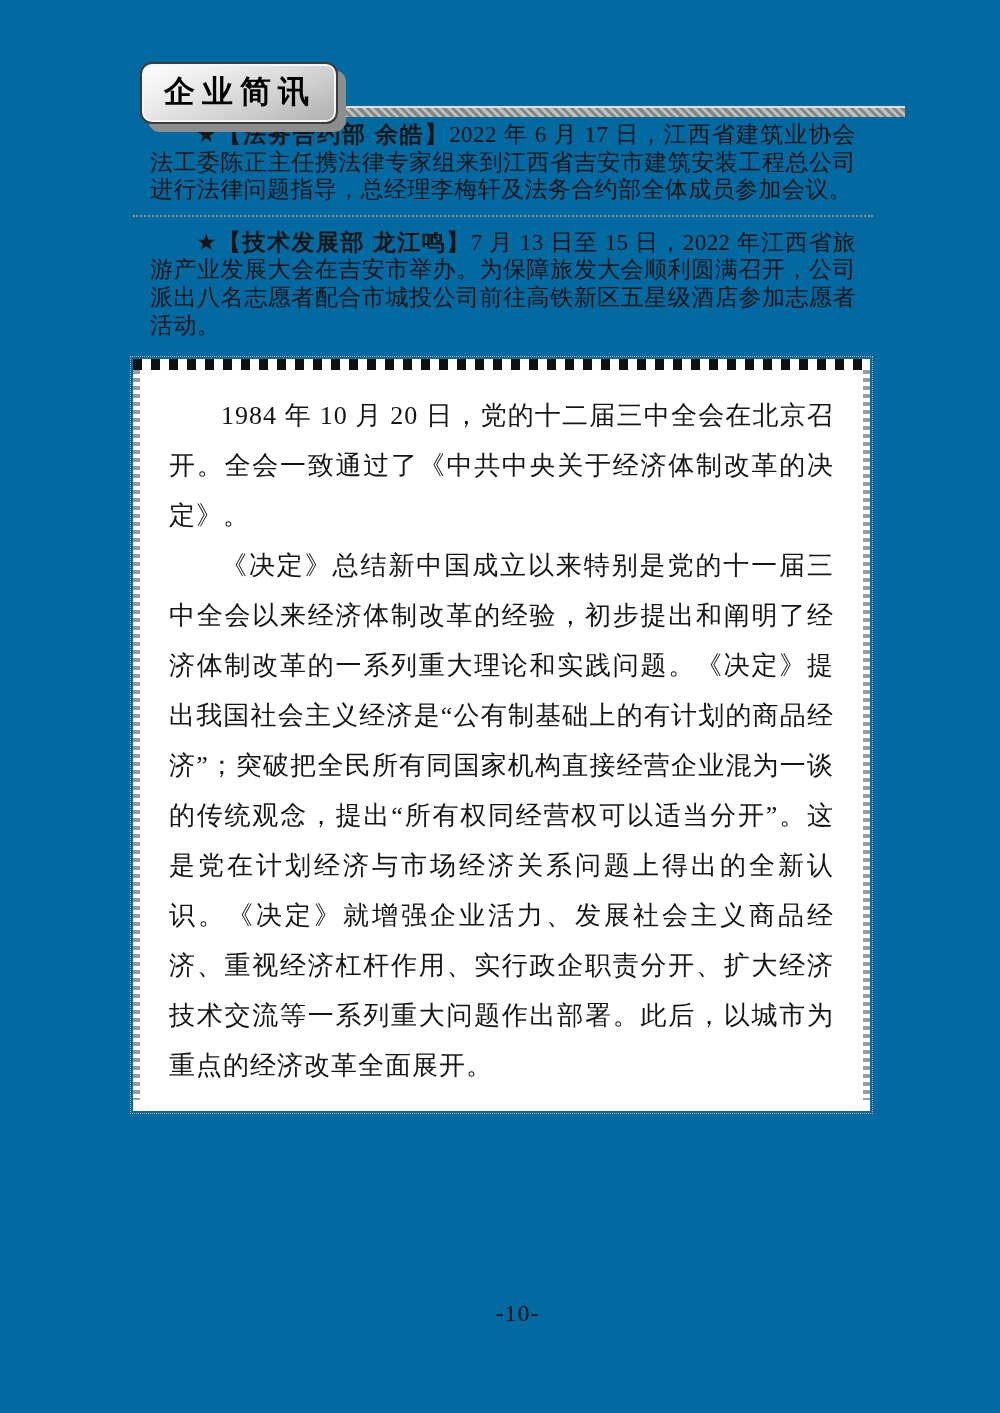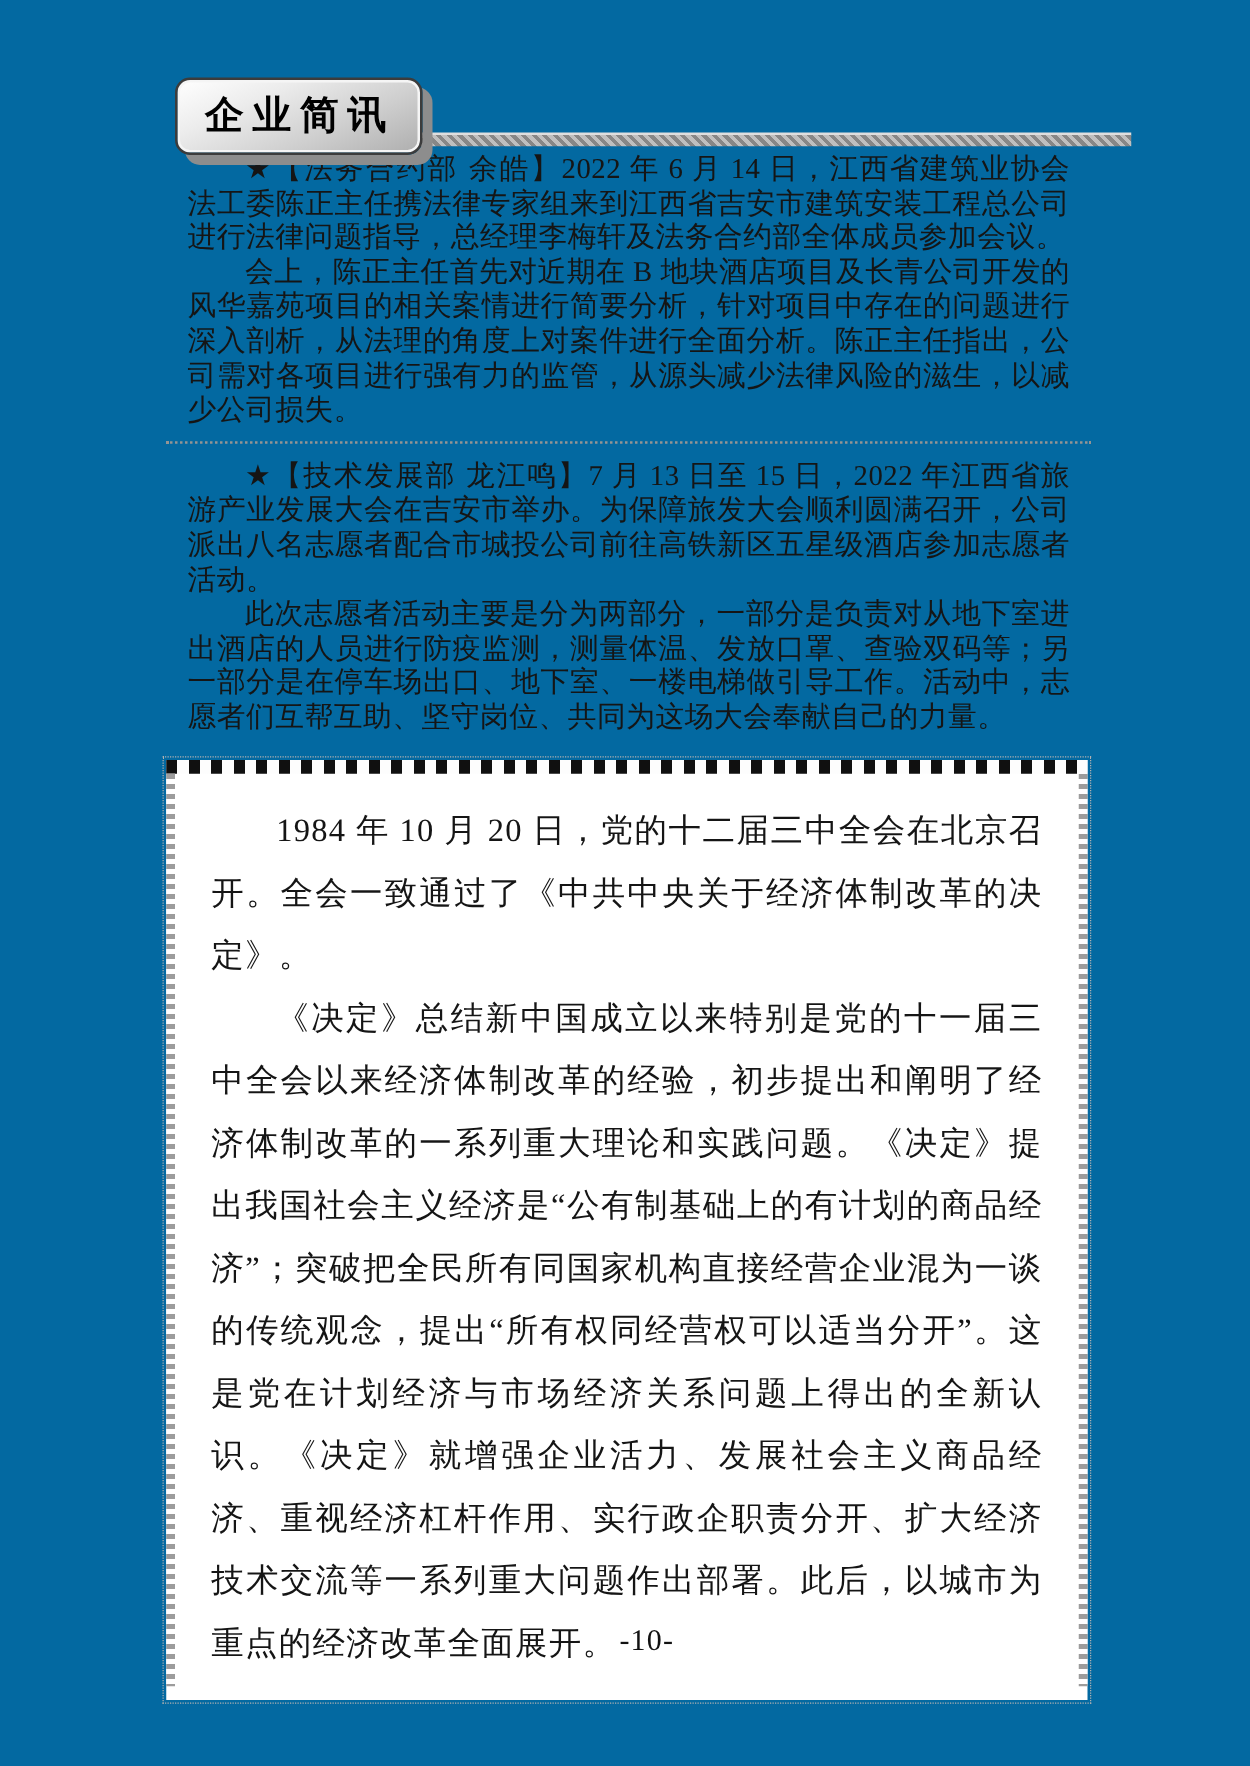--- a/index.html
+++ b/index.html
@@ -37,21 +37,21 @@
   }
 
   
   .content { position:absolute; top:121px; left:150px; width:706px; }
   .body-p {
     margin:0; font-size:23px; line-height:27.6px;
     text-align:justify; text-indent:2em; letter-spacing:0.4px;
   }
   .body-p .lead {
     font-family:"Liberation Sans","DejaVu Sans",sans-serif;
-    font-weight:normal; letter-spacing:1px;
+    font-weight:bold; letter-spacing:1px;
   }
   .divider {
     border:0; border-top:2px dotted #949494;
     margin:11px -17px 12px -17px;
   }
 
   
   .kbox {
     position:relative;
     margin:20px 0 0 -17px; width:737px; box-sizing:border-box;
@@ -92,29 +92,27 @@
 
   <div class="header">
     <div class="badge">
       <span class="badge-text">企业简讯</span>
     </div>
     <div class="header-bar"></div>
   </div>
 
   <div class="content">
 
-    <p class="body-p"><span class="lead">★【法务合约部  余皓】</span><span>2022 年 6 月 14 日，江西省建筑业协会法工委陈正主任携法律专家组来到江西省吉安市建筑安装工程总公司进行法律问题指导，总经理李梅轩及法务合约部全体成员参加会议。</span></p>
+    <p class="body-p"><span class="lead">★【法务合约部  余皓】</span><span>2022 年 6 月 17 日，江西省建筑业协会法工委陈正主任携法律专家组来到江西省吉安市建筑安装工程总公司进行法律问题指导，总经理李梅轩及法务合约部全体成员参加会议。</span></p>
 
-    <p class="body-p">会上，陈正主任首先对近期在 B 地块酒店项目及长青公司开发的风华嘉苑项目的相关案情进行简要分析，针对项目中存在的问题进行深入剖析，从法理的角度上对案件进行全面分析。陈正主任指出，公司需对各项目进行强有力的监管，从源头减少法律风险的滋生，以减少公司损失。</p>
 
     <div class="divider"></div>
 
     <p class="body-p"><span class="lead">★【技术发展部  龙江鸣】</span><span>7 月 13 日至 15 日，2022 年江西省旅游产业发展大会在吉安市举办。为保障旅发大会顺利圆满召开，公司派出八名志愿者配合市城投公司前往高铁新区五星级酒店参加志愿者活动。</span></p>
 
-    <p class="body-p">此次志愿者活动主要是分为两部分，一部分是负责对从地下室进出酒店的人员进行防疫监测，测量体温、发放口罩、查验双码等；另一部分是在停车场出口、地下室、一楼电梯做引导工作。活动中，志愿者们互帮互助、坚守岗位、共同为这场大会奉献自己的力量。</p>
 
 
     <div class="kbox">
       <div class="kedge-top"></div>
 
       <div class="kedge-left"></div>
       <div class="kedge-right"></div>
 
 
       <p class="kbox-p">1984 年 10 月 20 日，党的十二届三中全会在北京召开。全会一致通过了《中共中央关于经济体制改革的决定》。</p>

